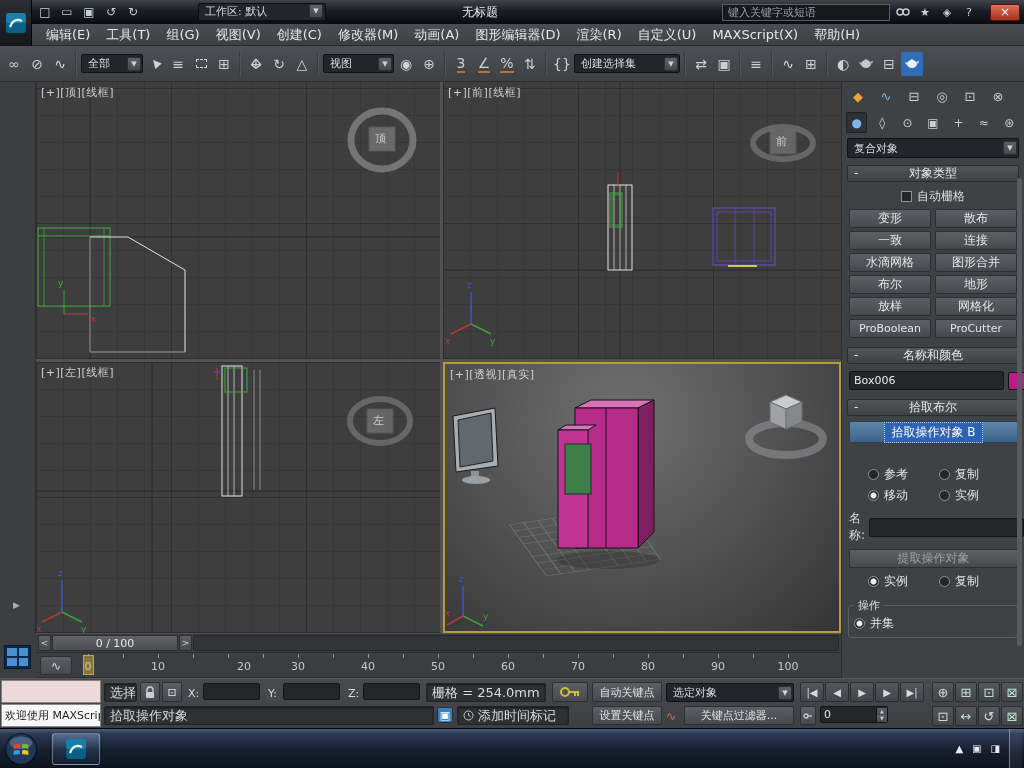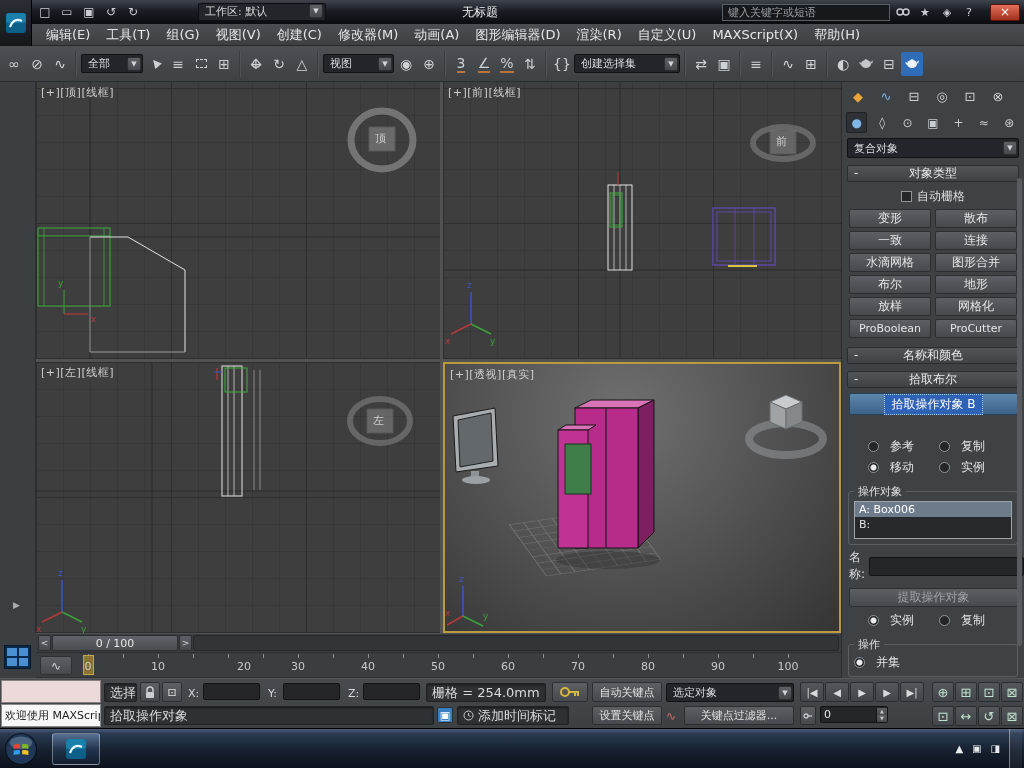--- a/index.html
+++ b/index.html
@@ -64,21 +64,21 @@
 .btngrid{display:grid;grid-template-columns:1fr 1fr;gap:3px 4px;padding:2px 7px}
 .btn{height:19px;background:linear-gradient(#5c6064,#46494d);border:1px solid #2c2f32;border-radius:2px;color:#e4e6e8;font-size:12px;display:flex;align-items:center;justify-content:center;white-space:nowrap;font-family:inherit}
 .btn.latin{font-size:11px}
 .btn.disabled{color:#9da1a5}
 .namerow{display:flex;align-items:center;gap:4px;padding:4px 7px 2px}
 .field{height:19px;background:#24262a;border:1px solid #121416;border-radius:2px;color:#e8eaec;font-size:11px;padding:0 4px;outline:none;font-family:inherit}
 .swatch{width:18px;height:18px;border:1px solid #101214;border-radius:2px;flex:none}
 .pickbtn{margin:5px 7px 20px;width:169px;height:22px;background:linear-gradient(#5e87ac,#3c6288);border:1px solid #24415e;border-radius:2px;display:flex;align-items:center;justify-content:center}
 .picktxt{background:#2e62b4;color:#fff;font-size:12px;padding:1px 6px;border:1px dotted #aecbe8}
 .radgrid{display:grid;grid-template-columns:1fr 1fr;gap:4px 0;padding:3px 14px 2px 26px}
-.radio{display:flex;align-items:center;gap:11px;font-size:12px;color:#e0e2e4}
+.radio{display:flex;align-items:center;gap:5px;font-size:12px;color:#e0e2e4}
 .dot{width:11px;height:11px;border-radius:50%;background:#24262a;border:1px solid #90959a;flex:none}
 .radio.sel .dot{background:radial-gradient(circle at 50% 50%,#eceef0 0 2.5px,#24262a 3.5px)}
 .group{border:1px solid #5b5f63;border-radius:3px;margin:6px 6px 0;padding:2px 5px 5px}
 .group legend{font-size:11px;color:#dfe1e3;padding:0 4px}
 .listbox{background:#26282c;border:1px solid #9fa4a9;height:38px;overflow:hidden}
 .listbox .li{height:15px;font-size:11px;color:#dfe1e3;padding:0 4px;line-height:15px;white-space:nowrap}
 .listbox .li.sel{background:#6e7b8a;color:#fff}
 .cp-scroll{position:absolute;right:2px;top:96px;width:5px;height:468px;background:#585c60;border-radius:3px}
 
 
@@ -422,20 +422,24 @@
       <button class="btn">放样</button>
       <button class="btn">网格化</button>
       <button class="btn latin">ProBoolean</button>
       <button class="btn latin">ProCutter</button>
     </div>
 
     <div class="rollhead">
       <span class="minus">-</span>
       <span>名称和颜色</span>
     </div>
+    <div class="namerow">
+      <input class="field" style="flex: 1 1 0%;" value="Box006">
+      <span class="swatch" style="background: rgb(194, 24, 143);"></span>
+    </div>
 
     <div class="rollhead">
       <span class="minus">-</span>
       <span>拾取布尔</span>
     </div>
     <div class="pickbtn">
       <span class="picktxt">拾取操作对象 B</span>
     </div>
     <div class="radgrid">
       <span class="radio">
@@ -449,27 +453,20 @@
       <span class="radio sel">
           <span class="dot"></span>
           <span>移动</span>
         </span>
       <span class="radio">
           <span class="dot"></span>
           <span>实例</span>
         </span>
     </div>
 
-    <fieldset class="group">
-      <legend>操作对象</legend>
-      <div class="listbox">
-        <div class="li sel">A: Box006</div>
-        <div class="li">B:</div>
-      </div>
-    </fieldset>
     <div class="namerow">
       <span style="font-size:12px">名称:</span>
       <input class="field" style="flex: 1 1 0%;">
     </div>
     <button class="btn disabled" style="margin:3px 7px 0;width:169px">提取操作对象</button>
     <div class="radgrid" style="padding-top:5px">
       <span class="radio sel">
           <span class="dot"></span>
           <span>实例</span>
         </span>

